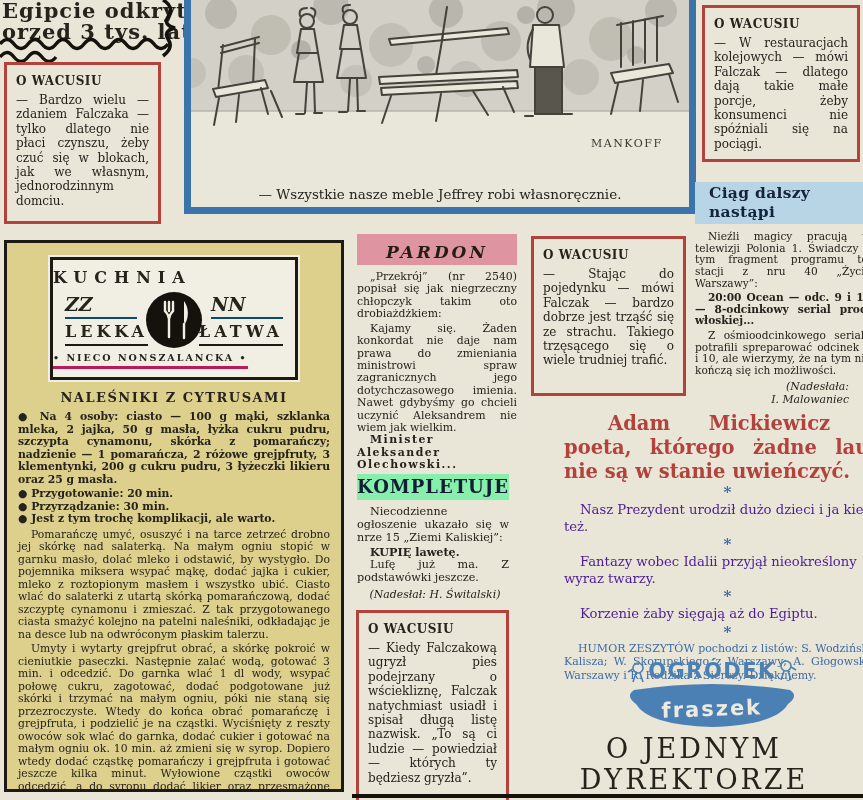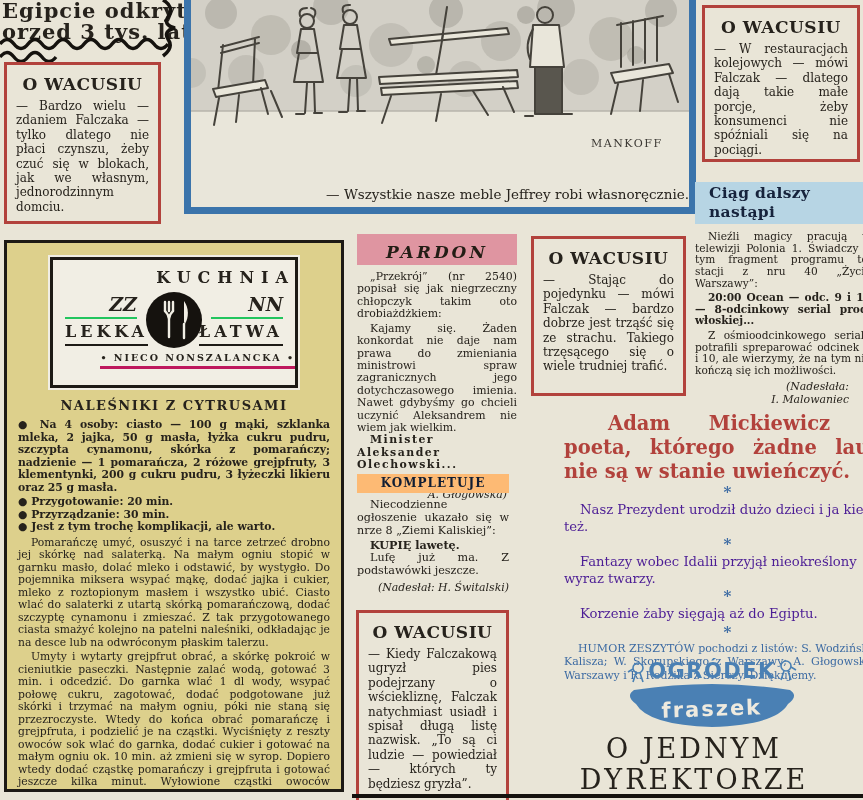--- a/index.html
+++ b/index.html
@@ -7,54 +7,54 @@
         font-family:"DejaVu Serif","Liberation Serif",serif;color:#26221c;}
   
   .jt{text-align:justify;}
   .ind{text-indent:13px;}
   
   .egipt{position:absolute;left:2px;top:0;width:180px;}
   .egipt .l{font-weight:bold;font-size:21px;line-height:1.0;letter-spacing:1px;white-space:nowrap;}
   .egipt-border{position:absolute;left:0;top:0;width:186px;height:64px;pointer-events:none;}
   
   .redbox{position:absolute;border:3.5px solid #b2423c;padding:7px 9px 9px;background:transparent;overflow:hidden;box-sizing:border-box;}
-  .redbox .ttl{font-weight:bold;font-size:17px;text-align:center;letter-spacing:.5px;margin:2px 0 5px;}
+  .redbox .ttl{font-weight:bold;font-size:12px;letter-spacing:.5px;margin:2px 0 5px;}
   .redbox .bd{font-size:12px;line-height:1.2;text-align:justify;}
   .wac1{left:4px;top:62px;width:157px;height:162px;}
   .wac2{left:702px;top:5px;width:158px;height:157px;}
   .wac3{left:531px;top:236px;width:155px;height:160px;}
   .wac4{left:356px;top:610px;width:153px;height:200px;}
   
   .cartoon{position:absolute;left:184px;top:-12px;width:512px;height:226px;border:7px solid #3b74ab;
            background:#e9e6da;box-sizing:border-box;overflow:hidden;}
   .cartoon svg{display:block;}
-  .caption{position:absolute;left:0;right:0;bottom:5px;text-align:right;font-size:13.5px;color:#26221c;}
+  .caption{position:absolute;left:0;right:0;bottom:5px;text-align:center;font-size:13.5px;color:#26221c;}
   
   .band{font-weight:bold;text-align:center;}
   .pardon{position:absolute;left:357px;top:234px;width:160px;}
   .pardon .band{background:#df95a1;font-style:italic;font-size:17px;letter-spacing:3px;padding:8px 0 3px;color:#231d15;}
   .pardon .bd, .komp .bd{font-size:10.9px;line-height:1.14;text-align:justify;margin:6px 0 0;}
   .credit{font-style:italic;text-align:right;font-size:10.9px;line-height:1.2;margin-top:3px;}
   .komp{position:absolute;left:357px;top:474px;width:152px;}
-  .komp .band{background:#fdba74;font-size:12px;letter-spacing:1px;padding:2px 0 3px;color:#101d33;}
+  .komp .band{background:#86efac;font-size:18px;letter-spacing:1px;padding:2px 0 3px;color:#101d33;}
   .komp .bd{font-size:11.2px;}
   .bold{font-weight:bold;}
   
   .ciag{position:absolute;left:695px;top:182px;width:176px;}
   .ciag .band{background:#b7d5e4;color:#16233c;font-size:15.5px;text-align:left;padding:1px 0 3px 14px;letter-spacing:.3px;}
   .ciag .bd{font-size:10.6px;line-height:1.1;text-align:justify;margin-top:7px;}
   .ciag p{margin:0 0 3px;}
   
   .kuchnia{position:absolute;left:4px;top:240px;width:340px;height:552px;background:#ddd08c;
            border:3.5px solid #1d1a15;box-sizing:border-box;overflow:hidden;}
   .k-label{position:relative;width:242px;margin:14px auto 0;background:#f1eee4;border:3px solid #1d1a15;
-           box-shadow:0 0 0 2px #f1eee4;padding:8px 0 16px;text-align:right;}
+           box-shadow:0 0 0 2px #f1eee4;padding:8px 0 8px;text-align:left;}
   .k-title{font-weight:bold;font-size:16px;letter-spacing:7px;}
   .k-mid{display:flex;justify-content:space-between;align-items:flex-end;padding:2px 12px 0;height:30px;}
-  .k-init{font-style:italic;font-weight:bold;font-size:19px;width:72px;border-bottom:2px solid #22c55e;padding-bottom:2px;}
+  .k-init{font-style:italic;font-weight:bold;font-size:19px;width:72px;border-bottom:2px solid #0c4a6e;padding-bottom:2px;}
   .k-words{display:flex;justify-content:space-between;padding:3px 12px 0;font-weight:bold;font-size:16px;letter-spacing:4px;}
   .k-words span{border-bottom:2.5px solid #1d1a15;padding-bottom:3px;}
   .k-sub{display:inline-block;margin-top:5px;font-weight:bold;font-size:9.5px;letter-spacing:2px;border-bottom:3px solid #be185d;padding-bottom:3px;}
   .k-circle{position:absolute;left:50%;top:32px;transform:translateX(-50%);width:56px;height:56px;border-radius:50%;
             background:#15120e;display:flex;align-items:center;justify-content:center;}
   .rec-title{font-weight:bold;font-size:13px;letter-spacing:1.5px;text-align:center;margin:10px 0 6px;}
   .rec{padding:0 11px;font-size:10.8px;line-height:1.16;}
   .rec p{margin:0 0 2px;}
   
   .humor{position:absolute;left:564px;top:412px;width:327px;}
@@ -220,24 +220,24 @@
       <p class="bold" style="margin:0 0 3px;">● Jest z tym trochę komplikacji, ale warto.</p>
       <p class="ind">Pomarańczę umyć, osuszyć i na tarce zetrzeć drobno jej skórkę nad salaterką. Na małym ogniu stopić w garnku masło, dolać mleko i odstawić, by wystygło. Do pojemnika miksera wsypać mąkę, dodać jajka i cukier, mleko z roztopionym masłem i wszystko ubić. Ciasto wlać do salaterki z utartą skórką pomarańczową, dodać szczyptę cynamonu i zmieszać. Z tak przygotowanego ciasta smażyć kolejno na patelni naleśniki, odkładając je na desce lub na odwróconym płaskim talerzu.</p>
       <p class="ind">Umyty i wytarty grejpfrut obrać, a skórkę pokroić w cieniutkie paseczki. Następnie zalać wodą, gotować 3 min. i odcedzić. Do garnka wlać 1 dl wody, wsypać połowę cukru, zagotować, dodać podgotowane już skórki i trzymać na małym ogniu, póki nie staną się przezroczyste. Wtedy do końca obrać pomarańczę i grejpfruta, i podzielić je na cząstki. Wyciśnięty z reszty owoców sok wlać do garnka, dodać cukier i gotować na małym ogniu ok. 10 min. aż zmieni się w syrop. Dopiero wtedy dodać cząstkę pomarańczy i grejpfruta i gotować jeszcze kilka minut. Wyłowione cząstki owoców odcedzić, a do syropu dodać likier oraz przesmażone skórki.</p>
 
     </div>
   </div>
 
   <div class="komp">
     <div class="band">KOMPLETUJE</div>
     <div class="bd">
-      <p class="ind" style="margin:6px 0 2px;">Niecodzienne ogłoszenie ukazało się w nrze 8 „Ziemi Kaliskiej”:</p>
+      <p class="ind" style="margin:6px 0 2px;">Niecodzienne ogłoszenie ukazało się w nrze 15 „Ziemi Kaliskiej”:</p>
       <p class="ind bold" style="margin:0;">KUPIĘ lawetę.</p>
       <p class="ind" style="margin:0;">Lufę już ma. Z podstawówki jeszcze.</p>
-      <div class="credit" style="text-align:right;padding-left:4px;">(Nadesłał: H. Świtalski)</div>
+      <div class="credit" style="text-align:center;padding-left:4px;">(Nadesłał: H. Świtalski)</div>
     </div>
   </div>
 
   <div class="redbox wac4">
     <div class="ttl">O WACUSIU</div>
     <div class="bd">— Kiedy Falczakową ugryzł pies podejrzany o wściekliznę, Falczak natychmiast usiadł i spisał długą listę nazwisk. „To są ci ludzie — powiedział — których ty będziesz gryzła”.</div>
   </div>
 
   <div class="humor">
     <div class="head">Adam Mickiewicz to poeta, którego żadne laury nie są w stanie uwieńczyć.</div>

